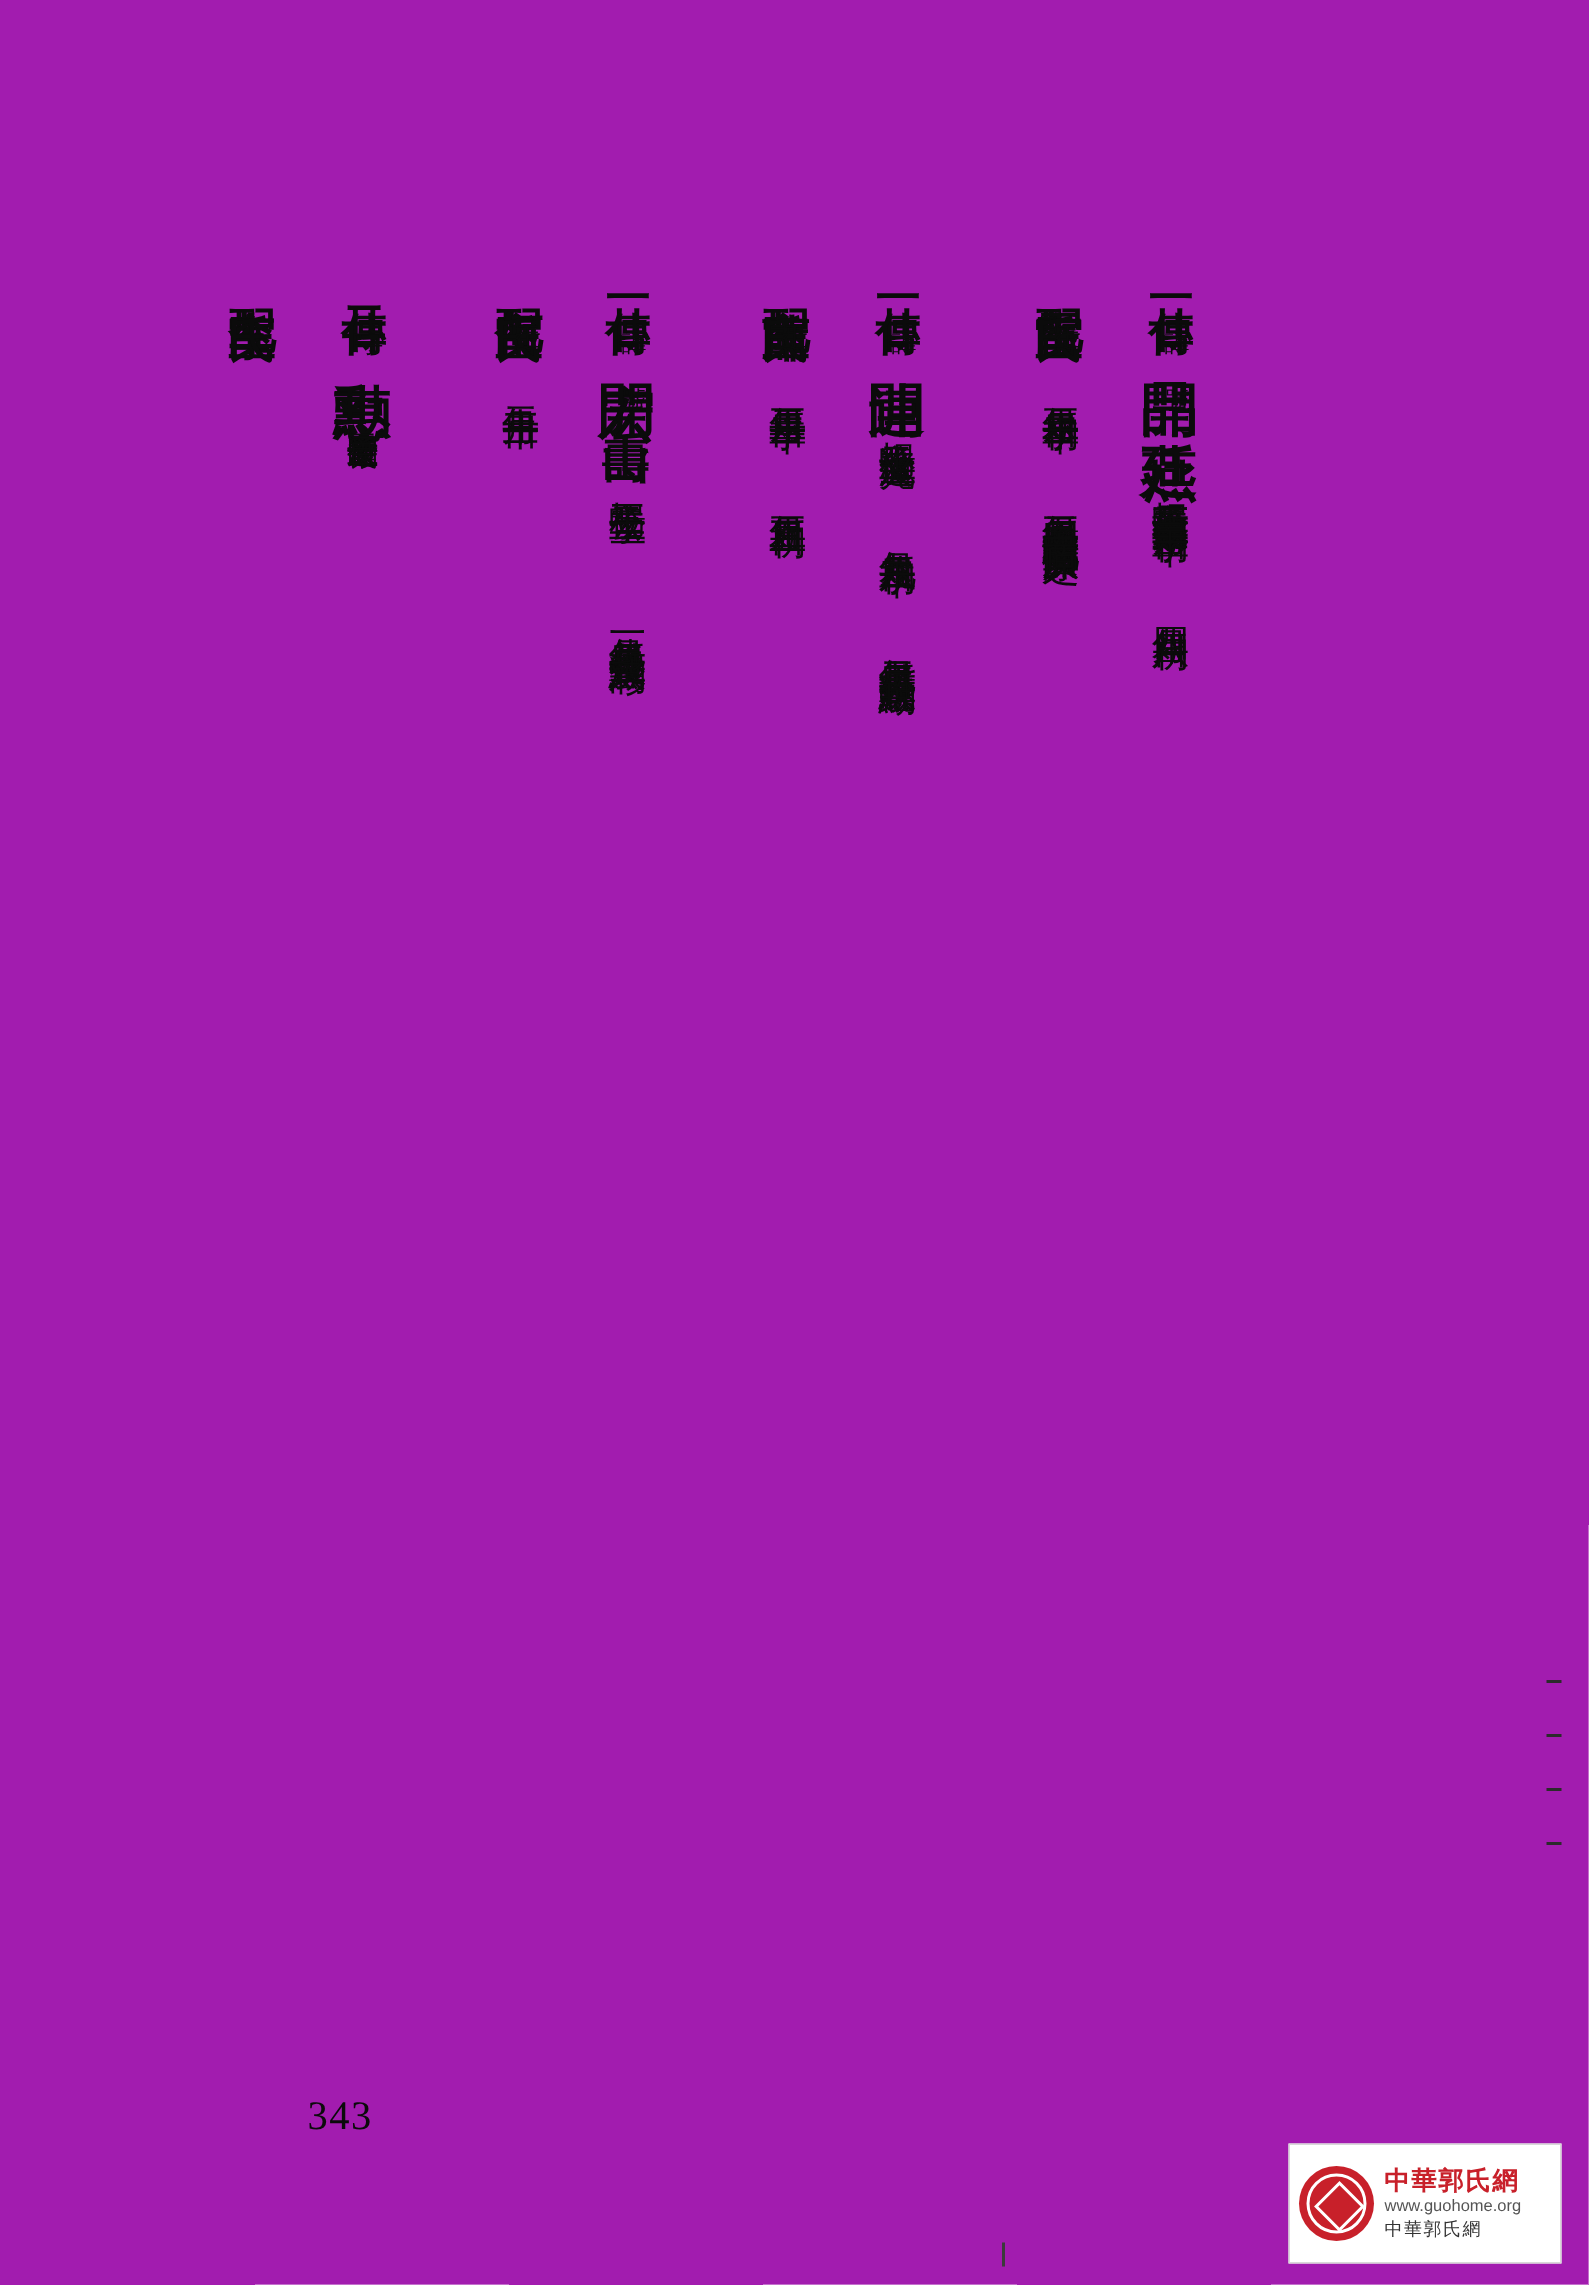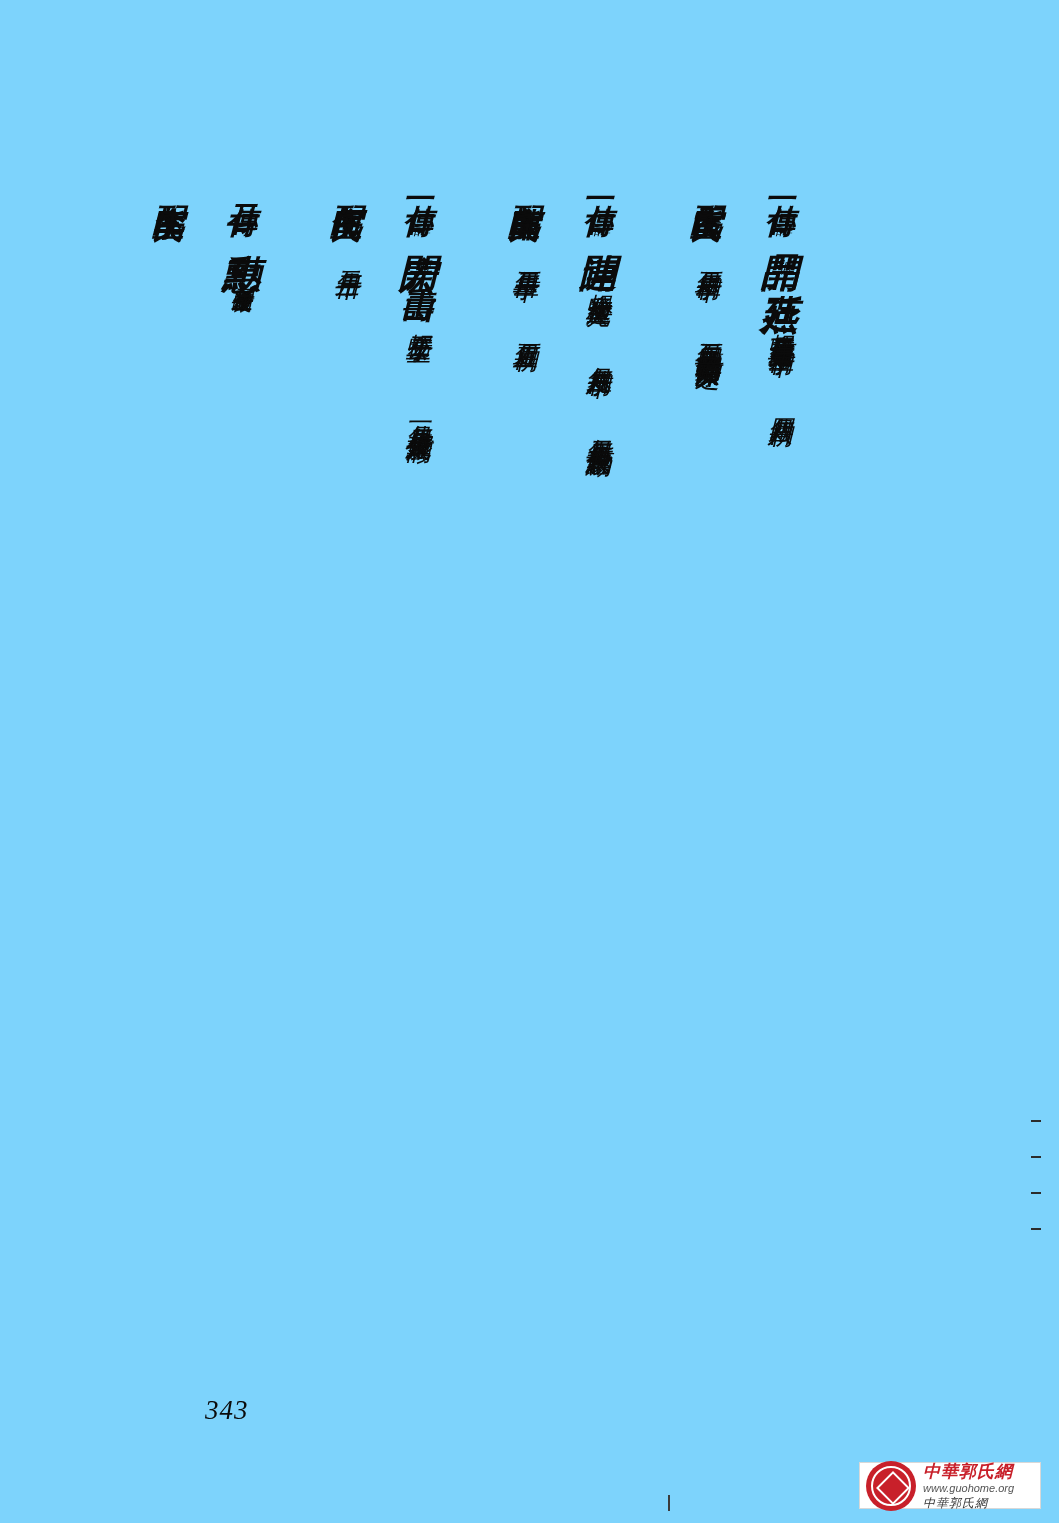--- a/index.html
+++ b/index.html
@@ -13,22 +13,21 @@
     position: relative;
     font-family: "DejaVu Serif", "Liberation Serif", serif;
     color: #0b0b0b;
     overflow: hidden;
   }
 
   
   .page {
     position: absolute;
     inset: 0;
-    background: #7dd3fc;
-    font-style: italic;
+    background: #a21caf;
   }
 
   
   .col {
     position: absolute;
     top: 180px;
     writing-mode: vertical-rl;
     text-orientation: upright;
     line-height: 1.02;
     white-space: nowrap;
@@ -103,21 +102,21 @@
     height: 16px;
     background: #3b3b3b;
   }
 
   
   .watermark {
     position: absolute;
     right: 18px;
     bottom: 14px;
     width: 182px;
-    height: 47px;
+    height: 80px;
     background: #ffffff;
     border: 1px solid #d8d8d8;
     display: flex;
     align-items: center;
     padding: 4px 6px;
     box-sizing: border-box;
   }
   .wm-seal {
     width: 50px;
     height: 50px;

